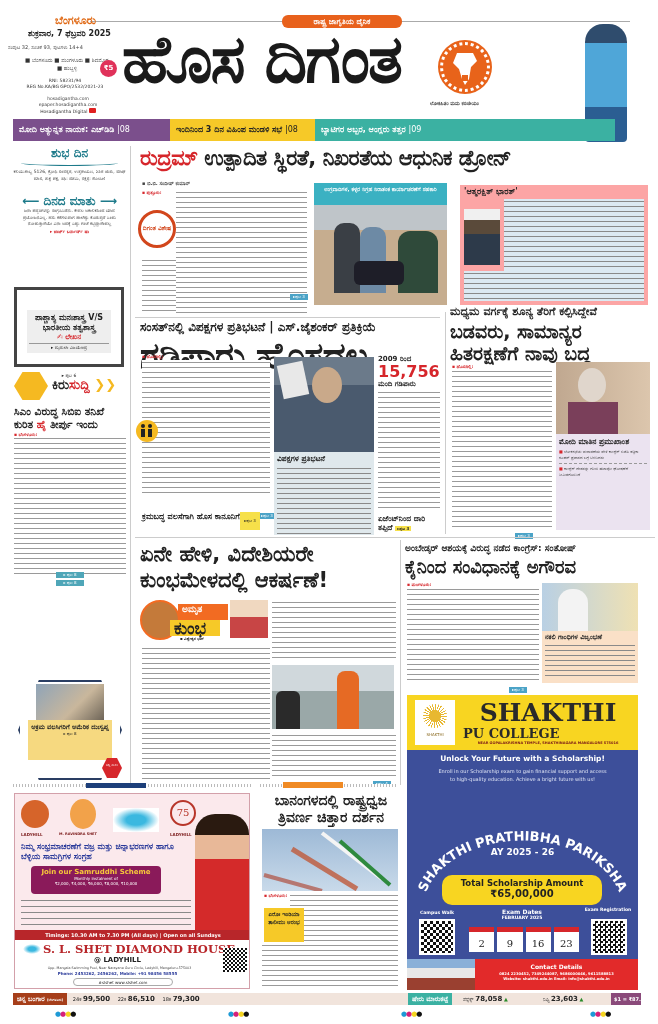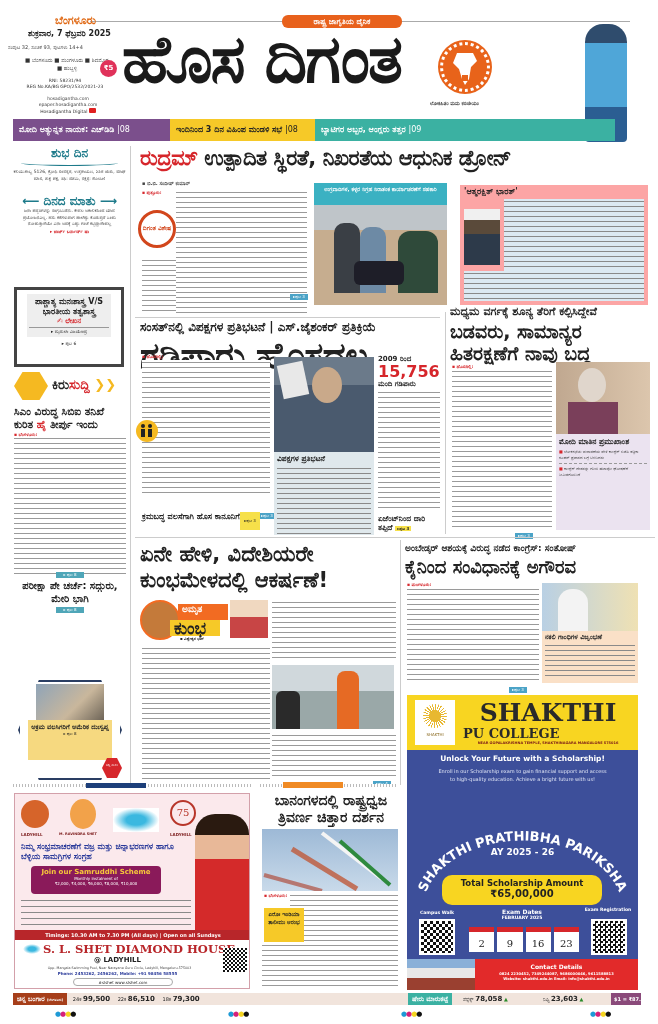--- a/index.html
+++ b/index.html
@@ -71,21 +71,21 @@
 <div class="abs" style="left:13px;top:146px;width:113px">
   <div class="lhead">ಶುಭ ದಿನ</div>
   <div style="height:6px;border-bottom:1.5px solid #1d7a8a;margin:0 8px 3px;border-radius:0 0 50% 50%"></div>
   <div style="font-size:4.5px;line-height:6.5px;text-align:center;color:#333">ಕಲಿಯುಗಾಬ್ದ 5126, ಕ್ರೋಧಿ ಸಂವತ್ಸರ, ಉತ್ತರಾಯಣ, ಶಿಶಿರ ಋತು, ಮಾಘ ಮಾಸ, ಶುಕ್ಲ ಪಕ್ಷ, ತಿಥಿ: ದಶಮಿ, ನಕ್ಷತ್ರ: ರೋಹಿಣಿ</div>
   <div class="lhead" style="margin-top:12px">⟵ <span>ದಿನದ ಮಾತು</span> ⟶</div>
   <div style="font-size:4.5px;line-height:6.5px;text-align:center;color:#333">ಜನಾ ಪದ್ಧತಿಗಳನ್ನು ಸಂಗ್ರಹಿಸಿದೆನು. ಕೇವಲ ಅಕಾಲಿಕದಿಂದ ಯಾವ ಪ್ರಯೋಜನವಿಲ್ಲ. ಹಸು ಕರೆಗಳುವಾಗ ಹಾಲೆಷ್ಟು ಕೊಡುತ್ತದೆ ಎಂದು ನೋಡುತ್ತಾರೆಯೇ ವಿನಾ ಅದಕ್ಕೆ ಎಷ್ಟು ಗಂಟೆ ಕಟ್ಟಿದ್ದಾರೆಂದಲ್ಲ</div>
   <div style="font-size:4.5px;text-align:center;color:#d6262b;font-weight:bold;margin-top:1px">▸ ಜಾರ್ಜ್ ಬರ್ನಾರ್ಡ್ ಷಾ</div>
 </div>
 
 <div class="abs" style="left:14px;top:287px;width:110px;height:80px;border:3px solid #444;border-top-width:3px">
-  <div style="background:#eee;margin:4px 10px;padding:3px 2px;text-align:center">
+  <div style="background:#eee;margin:20px 10px;padding:3px 2px;text-align:center">
     <div style="font-size:8px;font-weight:bold;line-height:10px">ಪಾಶ್ಚಾತ್ಯ ಮನಃಶಾಸ್ತ್ರ V/S ಭಾರತೀಯ ತತ್ವಶಾಸ್ತ್ರ</div>
     <div style="font-size:7px;color:#d6262b;font-weight:bold"><span>✍</span> <span>ಲೇಖನ</span></div>
     <div style="font-size:4.5px;border-top:1px solid #999;margin-top:2px;padding-top:1px">▸ ಮೃದುಲಾ ವಿಜಯೇಂದ್ರ</div>
   </div>
   <div style="font-size:4.5px;text-align:center">▸ ಪುಟ 6</div>
 </div>
 
 <div class="abs" style="left:14px;top:372px;width:112px;height:28px">
   <div style="position:absolute;left:0;top:0;width:34px;height:28px;background:#f5b921;clip-path:polygon(25% 0,75% 0,100% 50%,75% 100%,25% 100%,0 50%)"></div>
   <div style="position:absolute;left:38px;top:5px;font-size:13px;font-weight:bold"><span>ಕಿರು</span><span style="color:#d6262b">ಸುದ್ದಿ</span> <span style="color:#f5b921">❯❯</span></div>
@@ -95,21 +95,20 @@
   <div style="font-size:10.5px;font-weight:bold;line-height:13px"><span>ಸಿಎಂ ವಿರುದ್ಧ ಸಿಬಿಐ ತನಿಖೆ</span><br><span>ಕುರಿತ </span><span style="color:#d6262b">ಹೈ</span><span> ತೀರ್ಪು ಇಂದು</span></div>
   <div style="font-size:4.5px;color:#d6262b;font-weight:bold;margin-top:1px">▪ ಬೆಂಗಳೂರು:</div>
   <div class="lines" style="height:140px;margin-top:-1px"></div>
 </div>
 
 <div class="abs" style="left:14px;top:570px;width:112px;text-align:center">
   <div>
     <div style="margin:2px auto;width:28px;height:6px;background:#4fa6b8;color:#fff;font-size:4px;line-height:6px">▸ ಪುಟ 8</div>
   </div>
   <div>
-    <div style="font-size:10px;font-weight:bold;line-height:12.5px">ಪರೀಕ್ಷಾ ಪೇ ಚರ್ಚೆ: ಸದ್ಗುರು, ಮೇರಿ ಭಾಗಿ</div>
     <div style="margin:2px auto;width:28px;height:6px;background:#4fa6b8;color:#fff;font-size:4px;line-height:6px">▸ ಪುಟ 8</div>
   </div>
 </div>
 
 <div class="abs" style="left:14px;top:680px;width:112px;height:100px">
   <div style="position:absolute;left:4px;top:0;width:104px;height:100px;border:2px solid #2a3e63;clip-path:polygon(20% 0,80% 0,100% 50%,80% 100%,20% 100%,0 50%)"></div>
   <div class="photo" style="position:absolute;left:22px;top:4px;width:68px;height:36px"></div>
   <div style="position:absolute;left:14px;top:40px;width:84px;height:40px;background:#f6d980;text-align:center;padding-top:3px">
     <div style="font-size:6.5px;font-weight:bold;line-height:8px">ಅಕ್ರಮ ವಲಸಿಗರಿಗೆ ಅಮೆರಿಕ ದುಃಸ್ವಪ್ನ</div>
     <div style="font-size:4px">▸ ಪುಟ 8</div>

